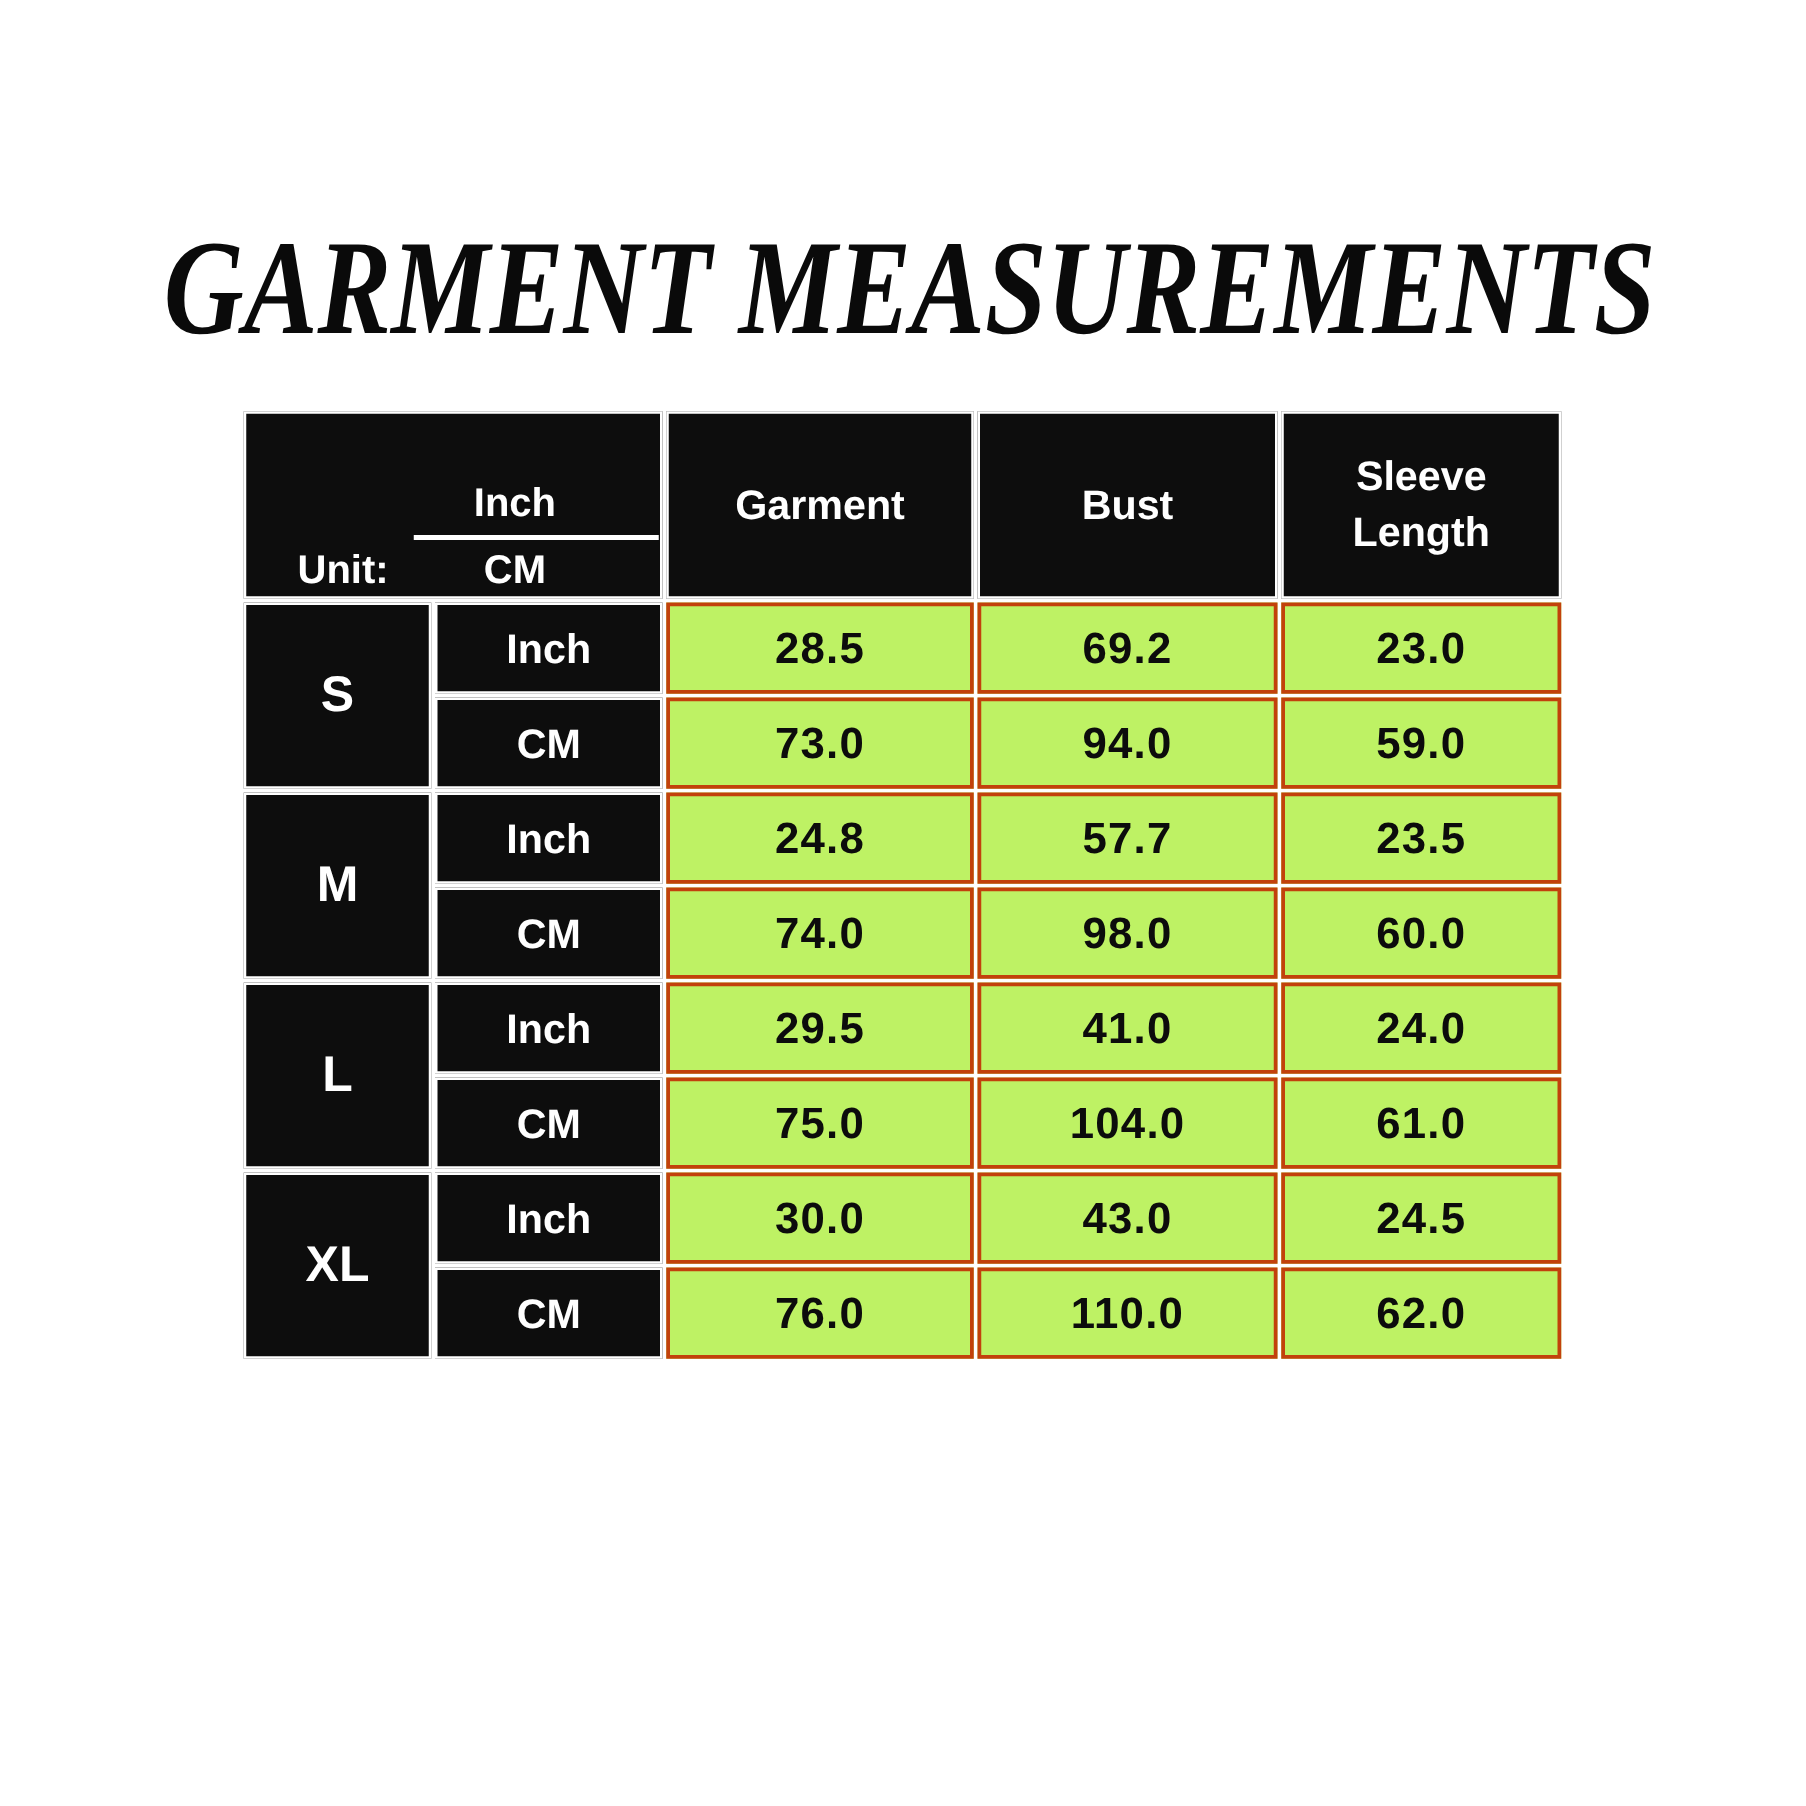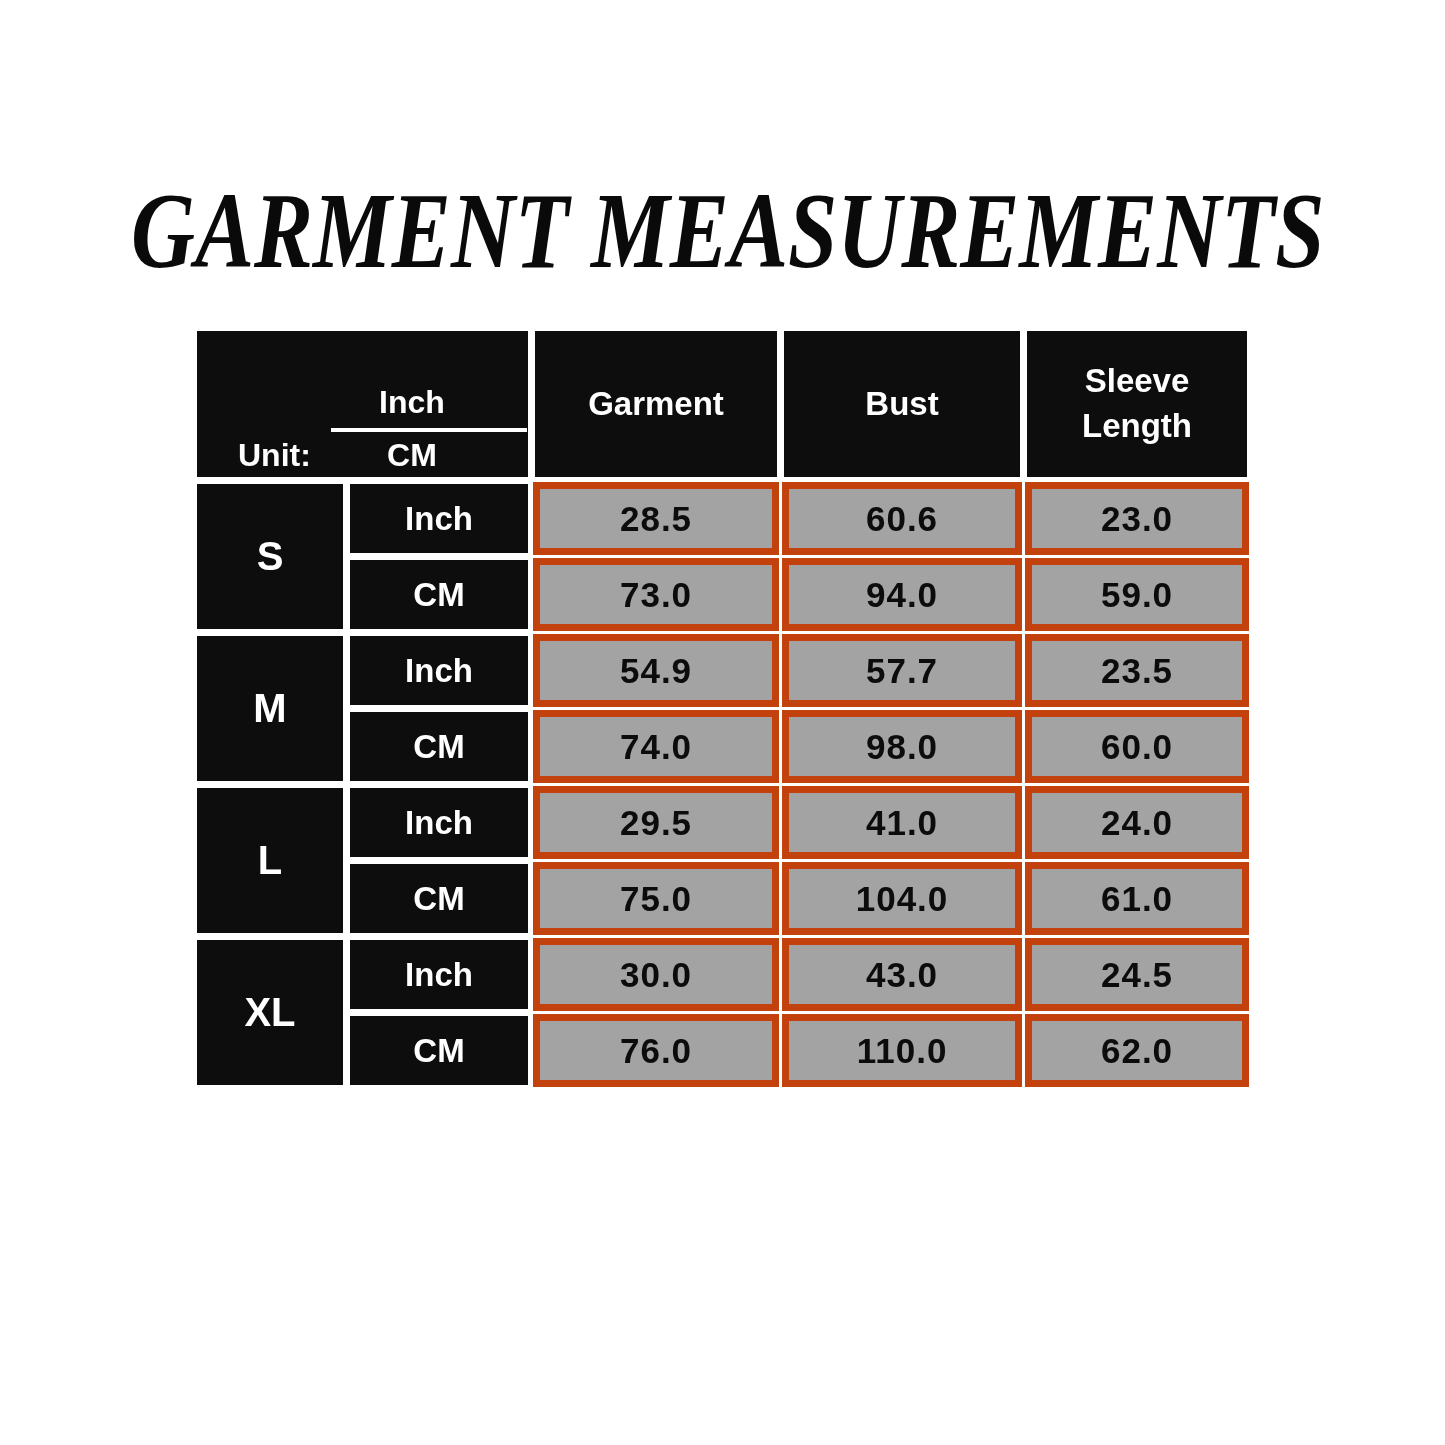--- a/index.html
+++ b/index.html
@@ -54,23 +54,23 @@
     vertical-align: middle;
     font-weight: bold;
     overflow: hidden;
   }
   .blk {
     background: #0d0d0d;
     color: #ffffff;
     border: 2px solid #ffffff;
   }
   .wht {
-    background: #a3a3a3;
+    background: #bef264;
     color: #0c0c0c;
-    border: 7px solid #c2410c;
+    border: 3px solid #c2410c;
     font-size: 35px;
     letter-spacing: 1px;
   }
   tr.header-row td { height: 150px; }
   tr.data-row td { height: 73px; }
 
   .col-head {
     font-size: 33px;
     line-height: 1.35;
     padding: 0 8px;
@@ -152,34 +152,34 @@
       </td>
       <td class="blk col-head">Garment</td>
       <td class="blk col-head">Bust</td>
       <td class="blk col-head">Sleeve Length</td>
     </tr>
 
     <tr class="data-row">
       <td rowspan="2" class="blk size-cell">S</td>
       <td class="blk unit-sub">Inch</td>
       <td class="wht">28.5</td>
-      <td class="wht">60.6</td>
+      <td class="wht">69.2</td>
       <td class="wht">23.0</td>
     </tr>
     <tr class="data-row">
       <td class="blk unit-sub">CM</td>
       <td class="wht">73.0</td>
       <td class="wht">94.0</td>
       <td class="wht">59.0</td>
     </tr>
 
     <tr class="data-row">
       <td rowspan="2" class="blk size-cell">M</td>
       <td class="blk unit-sub">Inch</td>
-      <td class="wht">54.9</td>
+      <td class="wht">24.8</td>
       <td class="wht">57.7</td>
       <td class="wht">23.5</td>
     </tr>
     <tr class="data-row">
       <td class="blk unit-sub">CM</td>
       <td class="wht">74.0</td>
       <td class="wht">98.0</td>
       <td class="wht">60.0</td>
     </tr>
 

